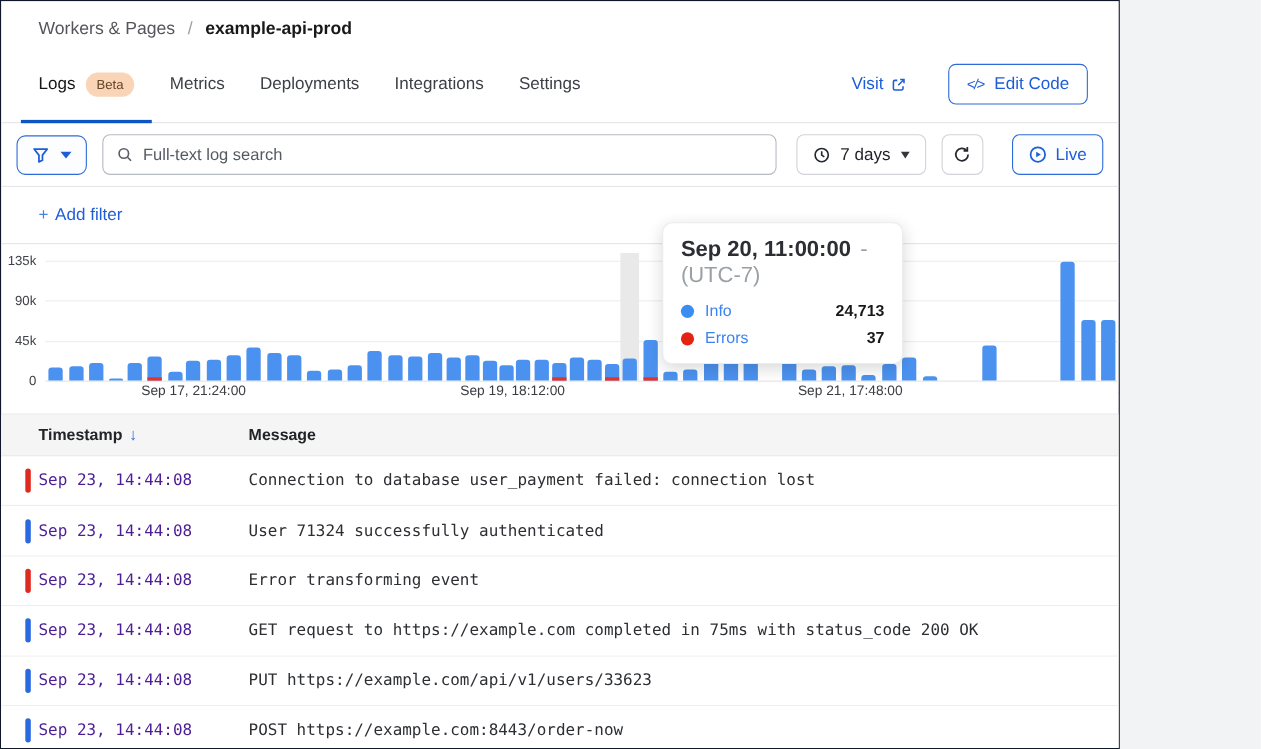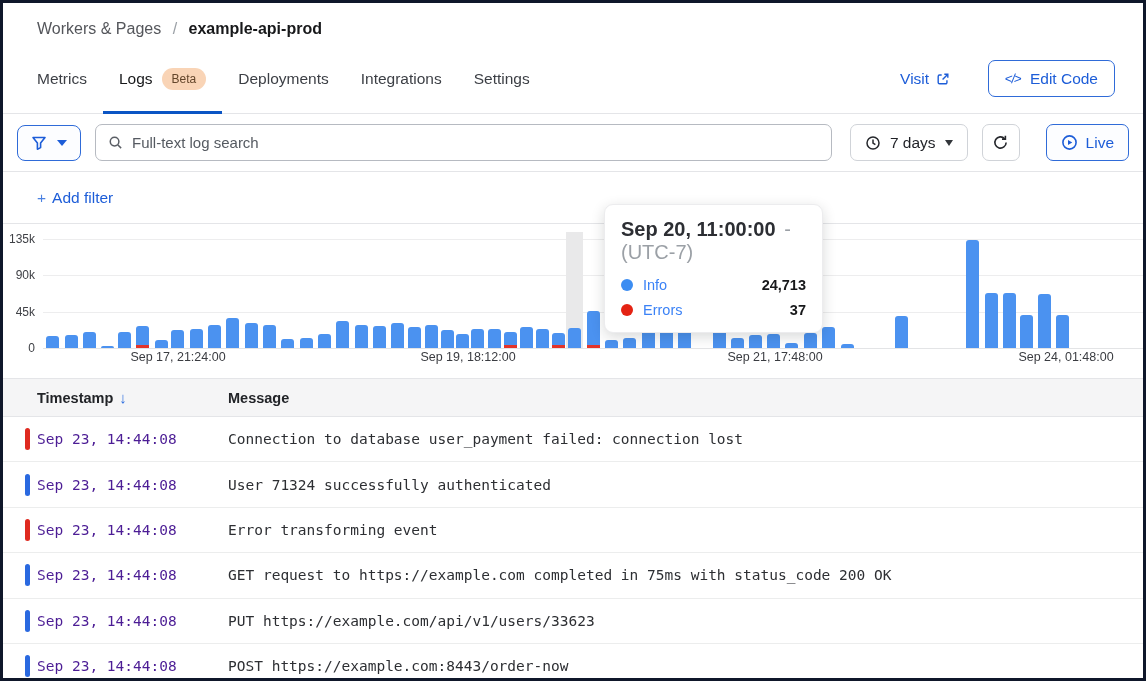--- a/index.html
+++ b/index.html
@@ -1,20 +1,20 @@
 <!DOCTYPE html>
 <html><head>
 <meta charset="utf-8">
 <style>
   * { margin:0; padding:0; box-sizing:border-box; }
   html,body { background:#f2f3f5; }
   body { font-family:"Liberation Sans", sans-serif; }
   .page {
-    position:relative; width:1146px; height:681px; background:#fff;
-    border:3px solid #0f172a; overflow:hidden; color:#36393f;
+    position:relative; width:1018px; height:681px; background:#fff;
+    border:1px solid #0f172a; overflow:hidden; color:#36393f;
   }
 
   
   .breadcrumb-row { height:41px; padding:17px 0 0 34px; font-size:16px; }
   .crumb-section { color:#54565b; }
   .crumb-sep { color:#9ba0a6; margin:0 7px; }
   .crumb-title { color:#17181a; font-weight:bold; }
 
   
   .tabbar { display:flex; align-items:stretch; height:70px; padding:0 28px 0 18px; border-bottom:1px solid #e4e5e8; }
@@ -94,26 +94,26 @@
 <div class="page">
 
   <div class="breadcrumb-row">
     <span class="crumb-section">Workers &amp; Pages</span>
     <span class="crumb-sep">/</span>
     <span class="crumb-title">example-api-prod</span>
   </div>
 
   <div class="tabbar">
     <div id="tabs-mount" style="display:flex;align-items:stretch;">
-        <div class="tab">
-          <span>Metrics</span>
-        </div>
         <div class="tab active">
           <span>Logs</span>
           <span class="tab-badge">Beta</span>
+        </div>
+        <div class="tab">
+          <span>Metrics</span>
         </div>
         <div class="tab">
           <span>Deployments</span>
         </div>
         <div class="tab">
           <span>Integrations</span>
         </div>
         <div class="tab">
           <span>Settings</span>
         </div>

